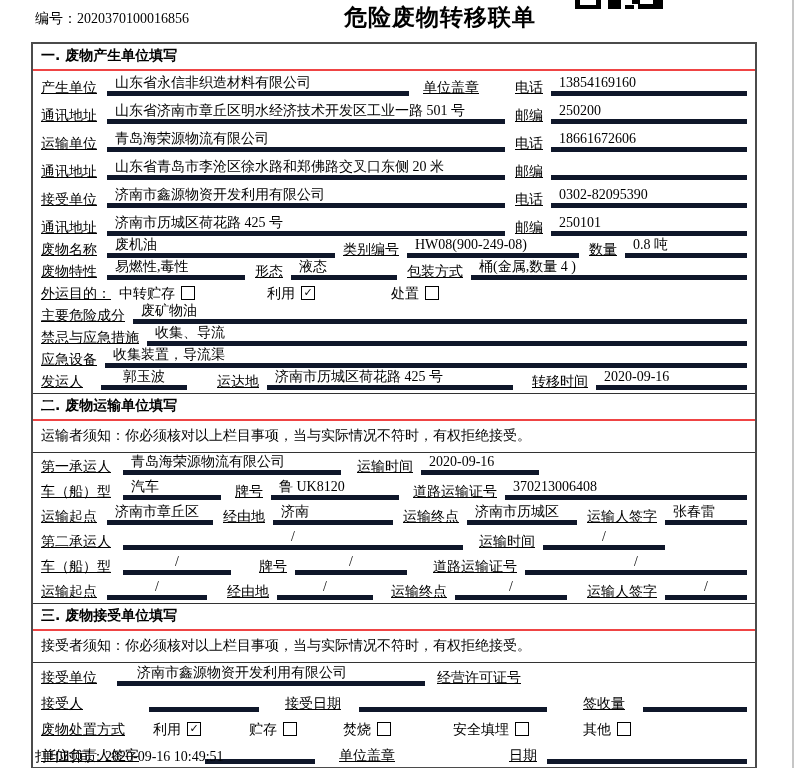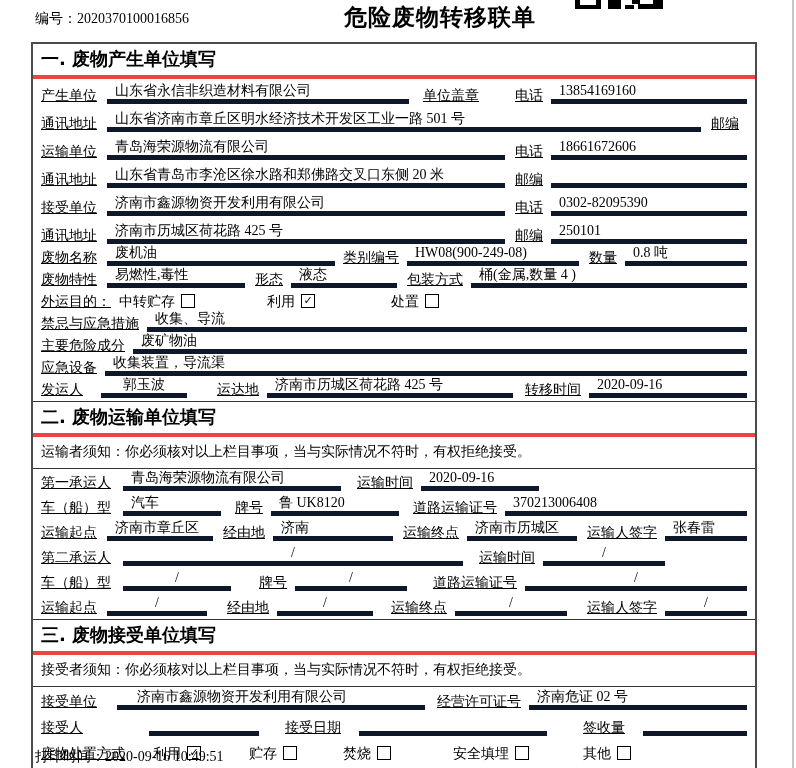--- a/index.html
+++ b/index.html
@@ -19,22 +19,22 @@
   .qr div{position:absolute;background:#000;}
   .qr .q1{left:0;top:0;width:26px;height:9px;background:transparent;
     border-left:5px solid #000;border-right:5px solid #000;border-bottom:4px solid #000;box-sizing:border-box;}
   .qr .q2{left:33px;top:0;width:13px;height:9px;}
   .qr .q3{left:50px;top:5px;width:9px;height:4px;}
   .qr .q4{left:57px;top:0;width:8px;height:4px;}
   .qr .q5{left:63px;top:4px;width:25px;height:5px;}
   .qr .q6{left:78px;top:0;width:10px;height:9px;}
   
   .form{position:absolute;left:31px;top:42px;width:726px;border:2px solid #4b4b4b;box-sizing:border-box;background:#fff;}
-  .sec-h{font-family:"DejaVu Sans","Liberation Sans",sans-serif;font-weight:bold;font-size:18px;
-    padding:3px 8px 4px 8px;border-bottom:4px solid #ef4444;}
+  .sec-h{font-family:"DejaVu Sans","Liberation Sans",sans-serif;font-weight:bold;font-size:14px;
+    padding:3px 8px 4px 8px;border-bottom:2px solid #ef4444;}
   .sec-h.mid{border-top:1.5px solid #333;}
   .notice{padding:6px 8px 7px 8px;border-bottom:1px solid #333;font-size:14px;}
   .row{box-sizing:border-box;display:flex;align-items:flex-end;padding:0 8px 3px 8px;}
   .h28{height:28px}.h22{height:22px}.h25{height:25px}.h26{height:26px}
   .lbl{white-space:nowrap;margin-right:8px;line-height:17px;flex:none;text-decoration:underline;}
   .u{border-bottom:5px solid #0f172a;white-space:nowrap;overflow:hidden;
      height:17px;line-height:17px;padding:0 2px 0 8px;box-sizing:content-box;flex:none;}
   .fx{flex:1 1 auto;}
   .ctr{text-align:center;padding-left:2px;}
   .sp{flex:1 1 auto;}
@@ -70,20 +70,21 @@
     <span class="lbl" style="width:58px">产生单位</span>
     <span class="u" style="width:292px">山东省永信非织造材料有限公司</span>
     <span class="lbl" style="margin-left:14px">单位盖章</span>
     <span class="lbl" style="margin-left:auto">电话</span>
     <span class="u" style="width:186px">13854169160</span>
   </div>
   <div class="row h28">
     <span class="lbl" style="width:58px">通讯地址</span>
     <span class="u fx" style="margin-right:10px">山东省济南市章丘区明水经济技术开发区工业一路 501 号</span>
     <span class="lbl">邮编</span>
+    <span class="u" style="width:186px">250200</span>
   </div>
   <div class="row h28">
     <span class="lbl" style="width:58px">运输单位</span>
     <span class="u fx" style="margin-right:10px">青岛海荣源物流有限公司</span>
     <span class="lbl">电话</span>
     <span class="u" style="width:186px">18661672606</span>
   </div>
   <div class="row h28">
     <span class="lbl" style="width:58px">通讯地址</span>
     <span class="u fx" style="margin-right:10px">山东省青岛市李沧区徐水路和郑佛路交叉口东侧 20 米</span>
@@ -128,37 +129,37 @@
     <span class="cbg" style="width:124px">
       <span>利用</span>
       <span class="cbx">✓</span>
     </span>
     <span class="cbg">
       <span>处置</span>
       <span class="cbx"></span>
     </span>
   </div>
   <div class="row h22">
+    <span class="lbl">主要危险成分</span>
+    <span class="u fx">废矿物油</span>
+  </div>
+  <div class="row h22">
     <span class="lbl">禁忌与应急措施</span>
     <span class="u fx">收集、导流</span>
-  </div>
-  <div class="row h22">
-    <span class="lbl">主要危险成分</span>
-    <span class="u fx">废矿物油</span>
   </div>
   <div class="row h22">
     <span class="lbl">应急设备</span>
     <span class="u fx">收集装置，导流渠</span>
   </div>
   <div class="row h22">
     <span class="lbl" style="width:52px">发运人</span>
     <span class="u ctr" style="width:82px">郭玉波</span>
     <span class="lbl" style="margin-left:30px">运达地</span>
     <span class="u" style="width:236px">济南市历城区荷花路 425 号</span>
-    <span class="lbl" style="margin-left:12px">转移时间</span>
+    <span class="lbl" style="margin-left:19px">转移时间</span>
     <span class="u fx">2020-09-16</span>
   </div>
 
   <div class="sec-h mid">二. 废物运输单位填写</div>
   <div class="notice">运输者须知：你必须核对以上栏目事项，当与实际情况不符时，有权拒绝接受。</div>
 
   <div class="row h25">
     <span class="lbl" style="width:74px">第一承运人</span>
     <span class="u" style="width:208px">青岛海荣源物流有限公司</span>
     <span class="lbl" style="margin-left:16px">运输时间</span>
@@ -209,21 +210,20 @@
     <span class="u ctr fx">/</span>
   </div>
 
   <div class="sec-h mid">三. 废物接受单位填写</div>
   <div class="notice">接受者须知：你必须核对以上栏目事项，当与实际情况不符时，有权拒绝接受。</div>
 
   <div class="row h26">
     <span class="lbl" style="width:68px">接受单位</span>
     <span class="u" style="width:286px;padding-left:20px">济南市鑫源物资开发利用有限公司</span>
     <span class="lbl" style="margin-left:12px">经营许可证号</span>
-    <span class="u fx">济南危证 02 号</span>
   </div>
   <div class="row h26">
     <span class="lbl" style="width:52px">接受人</span>
     <span class="u" style="width:100px;margin-left:48px"></span>
     <span class="lbl" style="margin-left:26px">接受日期</span>
     <span class="u" style="width:178px;margin-left:10px"></span>
     <span class="lbl" style="margin-left:36px">签收量</span>
     <span class="u fx" style="margin-left:10px"></span>
   </div>
   <div class="row h26">

